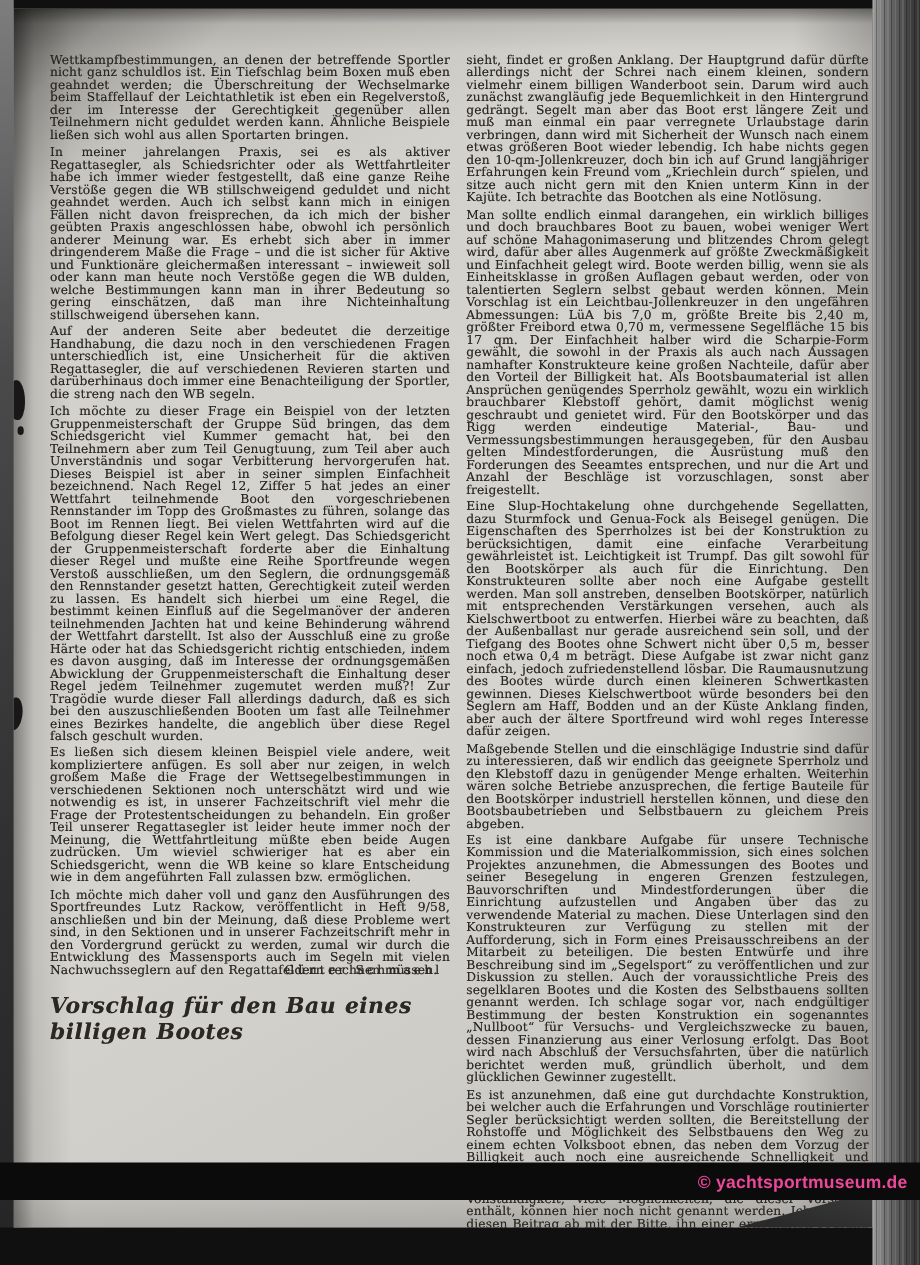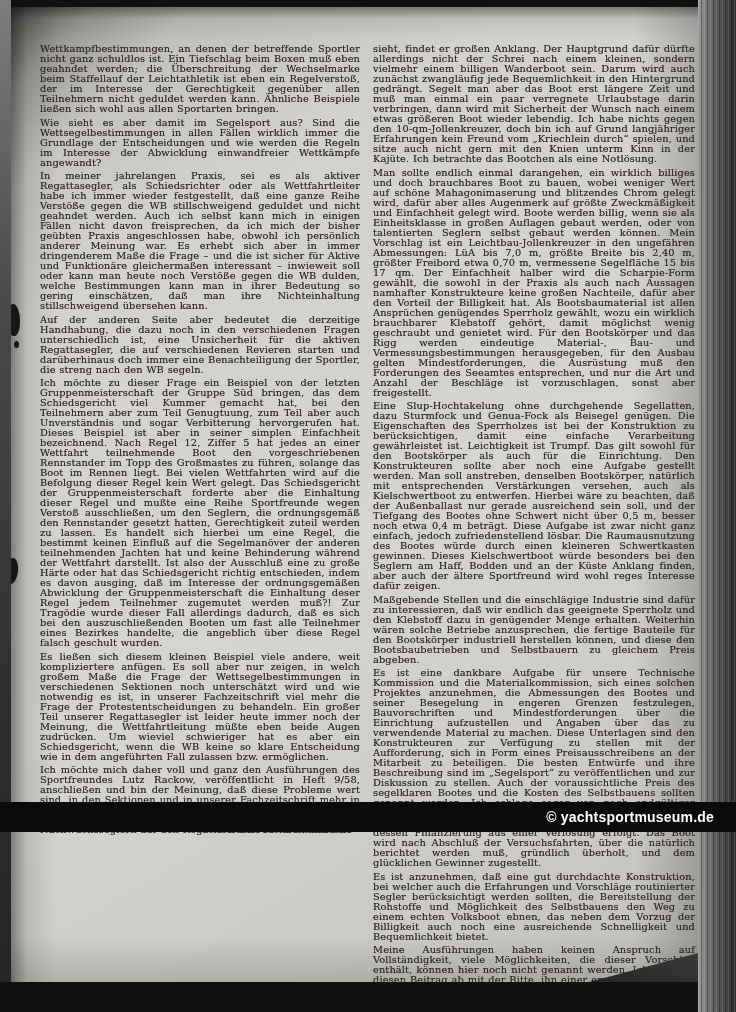--- a/index.html
+++ b/index.html
@@ -1,18 +1,18 @@
 <!DOCTYPE html>
 <html lang="de" style="--paper: #d3d1cc; --ink: #2b2722; --photo_background: #101010;"><head>
 <meta charset="utf-8">
 <style>
   html,body{margin:0;padding:0;}
   body{width:736px;height:1012px;overflow:hidden;background:#101010;}
 
-  .stage{position:relative;width:736px;height:832px;background:var(--photo_background,#101010);
+  .stage{position:relative;width:736px;height:960px;background:var(--photo_background,#101010);
          font-family:"DejaVu Serif","Liberation Serif",serif;}
 
   
   .left-strip{position:absolute;left:0;top:0;width:11px;height:982px;
     background:linear-gradient(to bottom,#7d7d7d,#4a4a4a 30%,#303030 70%,#262626);}
 
   
   .page{position:absolute;left:11px;top:7px;width:687px;height:975px;overflow:hidden;
     background:linear-gradient(150deg,#b8b6b1,#d3d1cc 22%,#d6d4cf 55%,#cbc9c4 85%,#c0beb9);}
   .page::before{content:"";position:absolute;inset:0;pointer-events:none;
@@ -50,46 +50,46 @@
       repeating-linear-gradient(to right,rgba(255,255,255,.10) 0 1px,rgba(0,0,0,0) 1px 3px,rgba(0,0,0,.30) 3px 4px,rgba(0,0,0,0) 4px 6px),
       linear-gradient(to right,#9d9d9d,#6e6e6e 30%,#4a4a4a 68%,#2f2f2f);}
 
   
   .corner-wedge{position:absolute;left:589px;top:953px;width:109px;height:29px;
     background:linear-gradient(to top right,#262626,#3a3a3a);
     clip-path:polygon(0 100%,100% 100%,100% 0);}
 
   
   .bottom-bar{position:absolute;left:0;bottom:0;width:736px;height:30px;background:#0b0b0b;z-index:5;}
-  .watermark{position:absolute;right:22px;bottom:7px;color:#ffffff;
+  .watermark{position:absolute;right:10px;bottom:7px;color:#ec4899;
     font-family:"Liberation Sans","DejaVu Sans",sans-serif;font-weight:bold;font-size:14px;letter-spacing:.2px;}
 </style>
 </head>
 <body>
 
 <div class="stage">
 
   <div class="left-strip"></div>
 
   <div class="page">
     <div class="columns">
 
       <div class="col col-left">
         <div>
             <p class="para">Wettkampfbestimmungen, an denen der betreffende Sportler nicht ganz schuldlos ist. Ein Tiefschlag beim Boxen muß eben geahndet werden; die Überschreitung der Wechselmarke beim Staffellauf der Leichtathletik ist eben ein Regelverstoß, der im Interesse der Gerechtigkeit gegenüber allen Teilnehmern nicht geduldet werden kann. Ähnliche Beispiele ließen sich wohl aus allen Sportarten bringen.</p>
-            <p class="para">Wie sieht es aber damit im Segelsport aus? Sind die Wettsegelbestimmungen in allen Fällen wirklich immer die Grundlage der Entscheidungen und wie werden die Regeln im Interesse der Abwicklung einwandfreier Wettkämpfe angewandt?</p>
             <p class="para">In meiner jahrelangen Praxis, sei es als aktiver Regattasegler, als Schiedsrichter oder als Wettfahrtleiter habe ich immer wieder festgestellt, daß eine ganze Reihe Verstöße gegen die WB stillschweigend geduldet und nicht geahndet werden. Auch ich selbst kann mich in einigen Fällen nicht davon freisprechen, da ich mich der bisher geübten Praxis angeschlossen habe, obwohl ich persönlich anderer Meinung war. Es erhebt sich aber in immer dringenderem Maße die Frage – und die ist sicher für Aktive und Funktionäre gleichermaßen interessant – inwieweit soll oder kann man heute noch Verstöße gegen die WB dulden, welche Bestimmungen kann man in ihrer Bedeutung so gering einschätzen, daß man ihre Nichteinhaltung stillschweigend übersehen kann.</p>
             <p class="para">Auf der anderen Seite aber bedeutet die derzeitige Handhabung, die dazu noch in den verschiedenen Fragen unterschiedlich ist, eine Unsicherheit für die aktiven Regattasegler, die auf verschiedenen Revieren starten und darüberhinaus doch immer eine Benachteiligung der Sportler, die streng nach den WB segeln.</p>
             <p class="para">Ich möchte zu dieser Frage ein Beispiel von der letzten Gruppenmeisterschaft der Gruppe Süd bringen, das dem Schiedsgericht viel Kummer gemacht hat, bei den Teilnehmern aber zum Teil Genugtuung, zum Teil aber auch Unverständnis und sogar Verbitterung hervorgerufen hat. Dieses Beispiel ist aber in seiner simplen Einfachheit bezeichnend. Nach Regel 12, Ziffer 5 hat jedes an einer Wettfahrt teilnehmende Boot den vorgeschriebenen Rennstander im Topp des Großmastes zu führen, solange das Boot im Rennen liegt. Bei vielen Wettfahrten wird auf die Befolgung dieser Regel kein Wert gelegt. Das Schiedsgericht der Gruppenmeisterschaft forderte aber die Einhaltung dieser Regel und mußte eine Reihe Sportfreunde wegen Verstoß ausschließen, um den Seglern, die ordnungsgemäß den Rennstander gesetzt hatten, Gerechtigkeit zuteil werden zu lassen. Es handelt sich hierbei um eine Regel, die bestimmt keinen Einfluß auf die Segelmanöver der anderen teilnehmenden Jachten hat und keine Behinderung während der Wettfahrt darstellt. Ist also der Ausschluß eine zu große Härte oder hat das Schiedsgericht richtig entschieden, indem es davon ausging, daß im Interesse der ordnungsgemäßen Abwicklung der Gruppenmeisterschaft die Einhaltung deser Regel jedem Teilnehmer zugemutet werden muß?! Zur Tragödie wurde dieser Fall allerdings dadurch, daß es sich bei den auszuschließenden Booten um fast alle Teilnehmer eines Bezirkes handelte, die angeblich über diese Regel falsch geschult wurden.</p>
             <p class="para">Es ließen sich diesem kleinen Beispiel viele andere, weit kompliziertere anfügen. Es soll aber nur zeigen, in welch großem Maße die Frage der Wettsegelbestimmungen in verschiedenen Sektionen noch unterschätzt wird und wie notwendig es ist, in unserer Fachzeitschrift viel mehr die Frage der Protestentscheidungen zu behandeln. Ein großer Teil unserer Regattasegler ist leider heute immer noch der Meinung, die Wettfahrtleitung müßte eben beide Augen zudrücken. Um wieviel schwieriger hat es aber ein Schiedsgericht, wenn die WB keine so klare Entscheidung wie in dem angeführten Fall zulassen bzw. ermöglichen.</p>
             <p class="para">Ich möchte mich daher voll und ganz den Ausführungen des Sportfreundes Lutz Rackow, veröffentlicht in Heft 9/58, anschließen und bin der Meinung, daß diese Probleme wert sind, in den Sektionen und in unserer Fachzeitschrift mehr in den Vordergrund gerückt zu werden, zumal wir durch die Entwicklung des Massensports auch im Segeln mit vielen Nachwuchsseglern auf den Regattafeldern rechnen müssen.</p>
           </div>
         <div class="sig-line">
           <span class="sig">Günter Schmaehl</span>
         </div>
+        <h2 class="headline">Vorschlag für den Bau eines billigen Bootes</h2>
 
       </div>
 
       <div class="col col-right">
         <div>
             <p class="para">sieht, findet er großen Anklang. Der Hauptgrund dafür dürfte allerdings nicht der Schrei nach einem kleinen, sondern vielmehr einem billigen Wanderboot sein. Darum wird auch zunächst zwangläufig jede Bequemlichkeit in den Hintergrund gedrängt. Segelt man aber das Boot erst längere Zeit und muß man einmal ein paar verregnete Urlaubstage darin verbringen, dann wird mit Sicherheit der Wunsch nach einem etwas größeren Boot wieder lebendig. Ich habe nichts gegen den 10-qm-Jollenkreuzer, doch bin ich auf Grund langjähriger Erfahrungen kein Freund vom „Kriechlein durch“ spielen, und sitze auch nicht gern mit den Knien unterm Kinn in der Kajüte. Ich betrachte das Bootchen als eine Notlösung.</p>
             <p class="para">Man sollte endlich einmal darangehen, ein wirklich billiges und doch brauchbares Boot zu bauen, wobei weniger Wert auf schöne Mahagonimaserung und blitzendes Chrom gelegt wird, dafür aber alles Augenmerk auf größte Zweckmäßigkeit und Einfachheit gelegt wird. Boote werden billig, wenn sie als Einheitsklasse in großen Auflagen gebaut werden, oder von talentierten Seglern selbst gebaut werden können. Mein Vorschlag ist ein Leichtbau-Jollenkreuzer in den ungefähren Abmessungen: LüA bis 7,0 m, größte Breite bis 2,40 m, größter Freibord etwa 0,70 m, vermessene Segelfläche 15 bis 17 qm. Der Einfachheit halber wird die Scharpie-Form gewählt, die sowohl in der Praxis als auch nach Aussagen namhafter Konstrukteure keine großen Nachteile, dafür aber den Vorteil der Billigkeit hat. Als Bootsbaumaterial ist allen Ansprüchen genügendes Sperrholz gewählt, wozu ein wirklich brauchbarer Klebstoff gehört, damit möglichst wenig geschraubt und genietet wird. Für den Bootskörper und das Rigg werden eindeutige Material-, Bau- und Vermessungsbestimmungen herausgegeben, für den Ausbau gelten Mindestforderungen, die Ausrüstung muß den Forderungen des Seeamtes entsprechen, und nur die Art und Anzahl der Beschläge ist vorzuschlagen, sonst aber freigestellt.</p>
             <p class="para">Eine Slup-Hochtakelung ohne durchgehende Segellatten, dazu Sturmfock und Genua-Fock als Beisegel genügen. Die Eigenschaften des Sperrholzes ist bei der Konstruktion zu berücksichtigen, damit eine einfache Verarbeitung gewährleistet ist. Leichtigkeit ist Trumpf. Das gilt sowohl für den Bootskörper als auch für die Einrichtung. Den Konstrukteuren sollte aber noch eine Aufgabe gestellt werden. Man soll anstreben, denselben Bootskörper, natürlich mit entsprechenden Verstärkungen versehen, auch als Kielschwertboot zu entwerfen. Hierbei wäre zu beachten, daß der Außenballast nur gerade ausreichend sein soll, und der Tiefgang des Bootes ohne Schwert nicht über 0,5 m, besser noch etwa 0,4 m beträgt. Diese Aufgabe ist zwar nicht ganz einfach, jedoch zufriedenstellend lösbar. Die Raumausnutzung des Bootes würde durch einen kleineren Schwertkasten gewinnen. Dieses Kielschwertboot würde besonders bei den Seglern am Haff, Bodden und an der Küste Anklang finden, aber auch der ältere Sportfreund wird wohl reges Interesse dafür zeigen.</p>
             <p class="para">Maßgebende Stellen und die einschlägige Industrie sind dafür zu interessieren, daß wir endlich das geeignete Sperrholz und den Klebstoff dazu in genügender Menge erhalten. Weiterhin wären solche Betriebe anzusprechen, die fertige Bauteile für den Bootskörper industriell herstellen können, und diese den Bootsbaubetrieben und Selbstbauern zu gleichem Preis abgeben.</p>
             <p class="para">Es ist eine dankbare Aufgabe für unsere Technische Kommission und die Materialkommission, sich eines solchen Projektes anzunehmen, die Abmessungen des Bootes und seiner Besegelung in engeren Grenzen festzulegen, Bauvorschriften und Mindestforderungen über die Einrichtung aufzustellen und Angaben über das zu verwendende Material zu machen. Diese Unterlagen sind den Konstrukteuren zur Verfügung zu stellen mit der Aufforderung, sich in Form eines Preisausschreibens an der Mitarbeit zu beteiligen. Die besten Entwürfe und ihre Beschreibung sind im „Segelsport“ zu veröffentlichen und zur Diskussion zu stellen. Auch der voraussichtliche Preis des segelklaren Bootes und die Kosten des Selbstbauens sollten genannt werden. Ich schlage sogar vor, nach endgültiger Bestimmung der besten Konstruktion ein sogenanntes „Nullboot“ für Versuchs- und Vergleichszwecke zu bauen, dessen Finanzierung aus einer Verlosung erfolgt. Das Boot wird nach Abschluß der Versuchsfahrten, über die natürlich berichtet werden muß, gründlich überholt, und dem glücklichen Gewinner zugestellt.</p>

